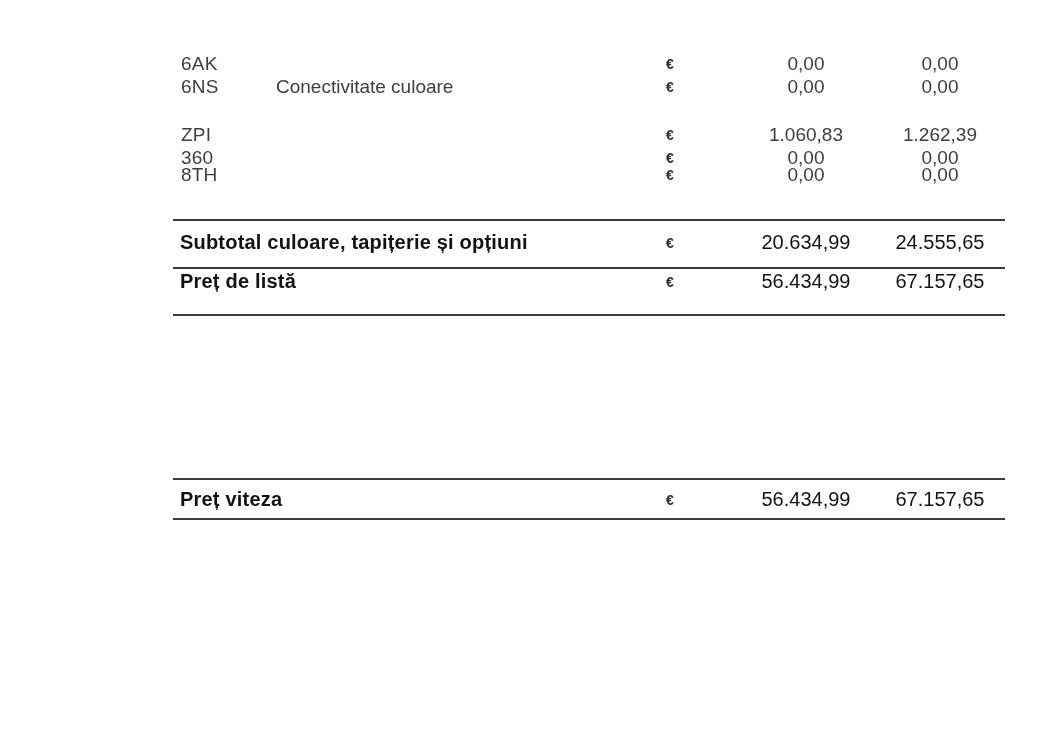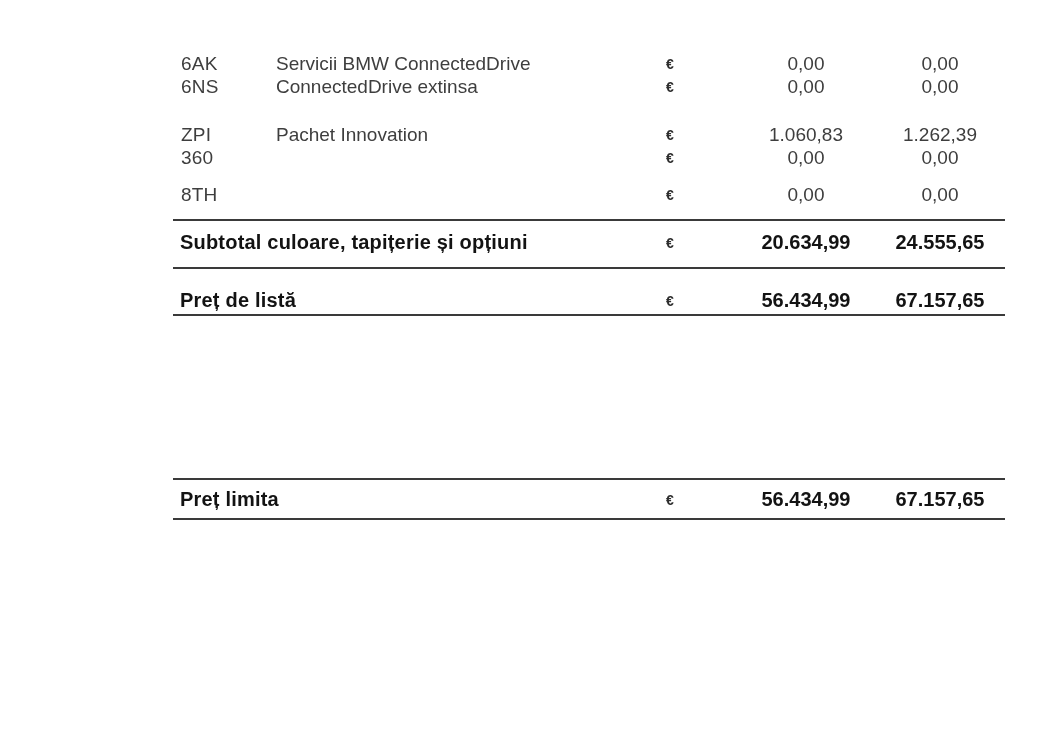--- a/index.html
+++ b/index.html
@@ -43,97 +43,95 @@
     left: 0;
     width: 930px;
     height: 26px;
     font-size: 20px;
     line-height: 26px;
     font-weight: 700;
     color: #131313;
   }
   .trow .label { position: absolute; left: 180px; top: 0; letter-spacing: 0.2px; }
   .trow .cur { top: 5px; }
-  .trow .v1, .trow .v2 { font-weight: 700; }
+  .trow .v1, .trow .v2 { font-weight: 400; }
   
   .rule {
     position: absolute;
     left: 173px;
     width: 832px;
     height: 2px;
     background: #3a3a3a;
   }
 </style>
 </head>
 <body>
 
 <div class="sheet">
 
   <div class="row" style="top:52px">
     <span class="code">6AK</span>
-    <span class="desc">Servicii BMW ConnectedDrive</span>
     <span class="cur">€</span>
     <span class="v1">0,00</span>
     <span class="v2">0,00</span>
   </div>
 
   <div class="row" style="top:75px">
     <span class="code">6NS</span>
-    <span class="desc">ConnectedDrive extinsa</span>
+    <span class="desc">Conectivitate culoare</span>
     <span class="cur">€</span>
     <span class="v1">0,00</span>
     <span class="v2">0,00</span>
   </div>
 
   <div class="row" style="top:123px">
     <span class="code">ZPI</span>
-    <span class="desc">Pachet Innovation</span>
     <span class="cur">€</span>
     <span class="v1">1.060,83</span>
     <span class="v2">1.262,39</span>
   </div>
 
   <div class="row" style="top:146px">
     <span class="code">360</span>
     <span class="cur">€</span>
     <span class="v1">0,00</span>
     <span class="v2">0,00</span>
   </div>
 
-  <div class="row" style="top:183px">
+  <div class="row" style="top:163px">
     <span class="code">8TH</span>
     <span class="cur">€</span>
     <span class="v1">0,00</span>
     <span class="v2">0,00</span>
   </div>
 
   <div class="rule" style="top:219px"></div>
 
   <div class="trow" style="top:229px">
     <span class="label">Subtotal culoare, tapițerie și opțiuni</span>
     <span class="cur">€</span>
     <span class="v1">20.634,99</span>
     <span class="v2">24.555,65</span>
   </div>
 
   <div class="rule" style="top:267px"></div>
 
-  <div class="trow" style="top:287px">
+  <div class="trow" style="top:268px">
     <span class="label">Preț de listă</span>
     <span class="cur">€</span>
     <span class="v1">56.434,99</span>
     <span class="v2">67.157,65</span>
   </div>
 
   <div class="rule" style="top:314px"></div>
 
   <div class="rule" style="top:478px"></div>
 
   <div class="trow" style="top:486px">
-    <span class="label">Preț limita</span>
+    <span class="label">Preț viteza</span>
     <span class="cur">€</span>
     <span class="v1">56.434,99</span>
     <span class="v2">67.157,65</span>
   </div>
 
   <div class="rule" style="top:518px"></div>
 
 </div>
 
 </body></html>

